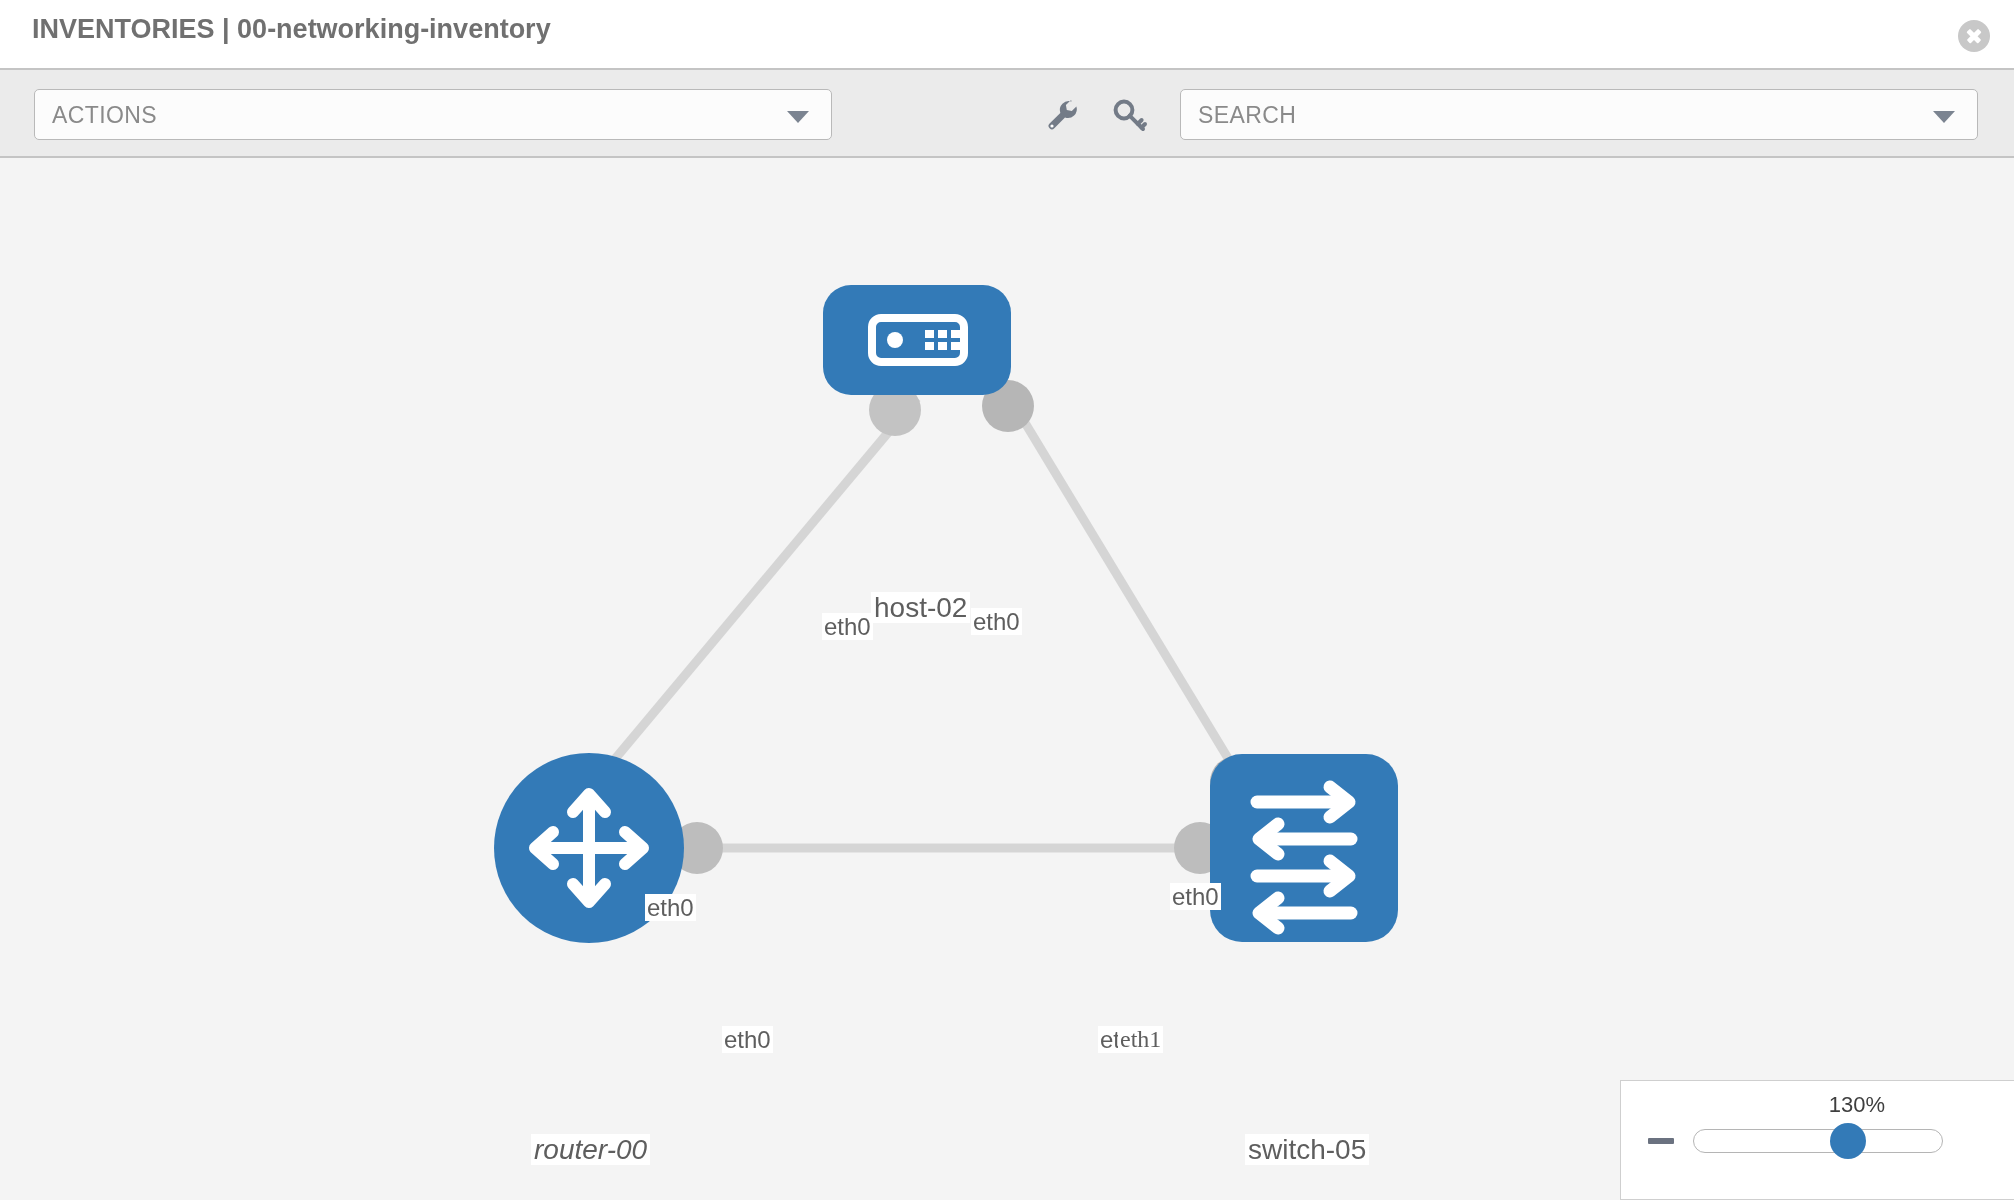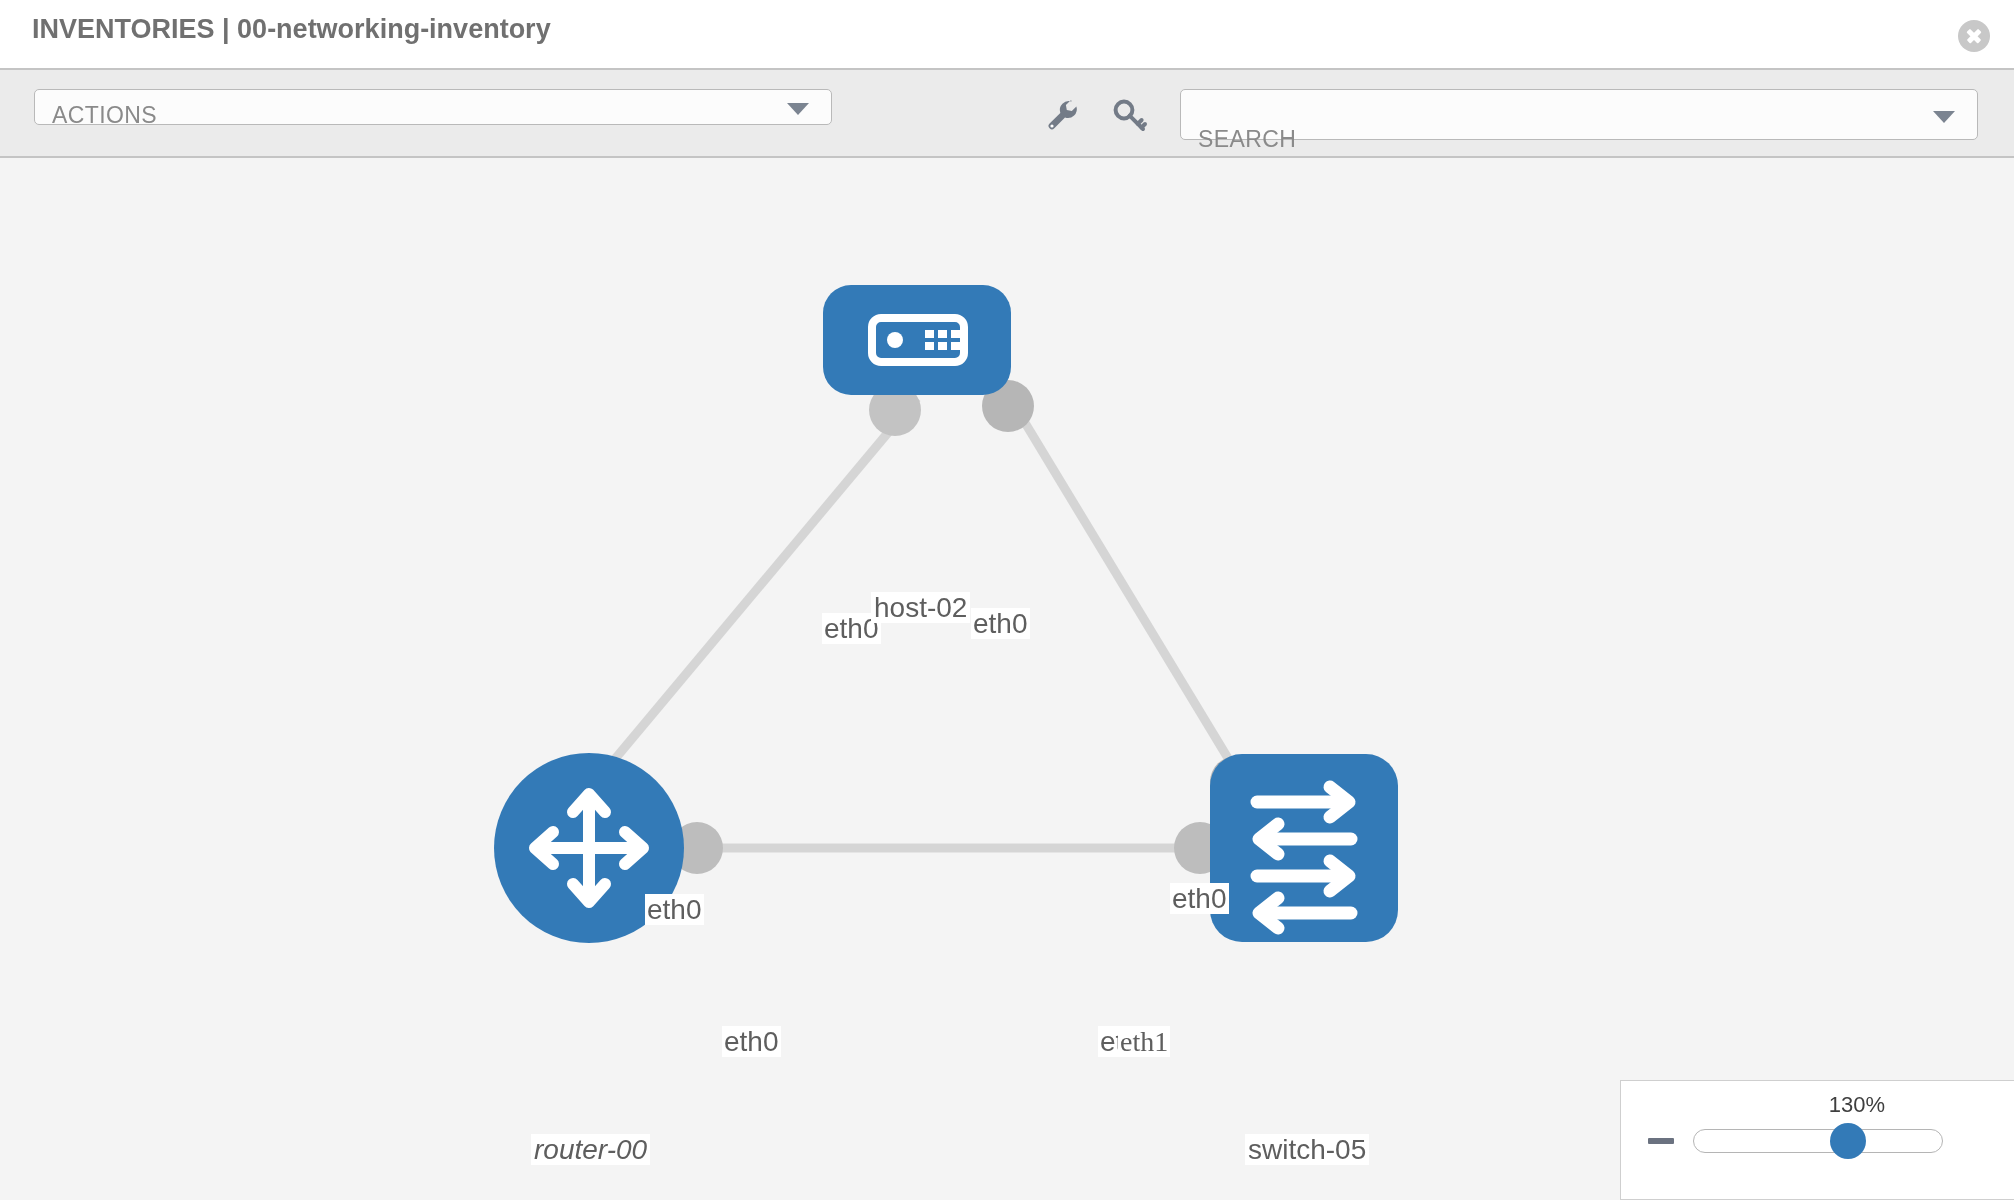--- a/index.html
+++ b/index.html
@@ -73,21 +73,21 @@
     border-top: 2px solid #c4c4c4;
     border-bottom: 2px solid #c4c4c4;
     box-sizing: border-box;
   }
 
   .actions-select {
     position: absolute;
     left: 34px;
     top: 19px;
     width: 798px;
-    height: 36px;
+    height: 51px;
     background: #fcfcfc;
     border: 1.5px solid #b9b9b9;
     border-radius: 5px;
     box-sizing: border-box;
     cursor: pointer;
   }
   .actions-select .sel-label {
     position: absolute;
     left: 17px;
     top: 12px;
@@ -129,21 +129,20 @@
     box-sizing: border-box;
     cursor: text;
   }
   .search-box .sel-label {
     position: absolute;
     left: 17px;
     top: 12px;
     font-size: 23px;
     color: #8a8a8a;
     letter-spacing: 0.4px;
-    margin-top: 24px;
   }
 
   
   .canvas {
     position: absolute;
     left: 0; top: 158px;
     width: 2014px;
     height: 1042px;
     background: #f4f4f4;
     overflow: hidden;
@@ -162,21 +161,21 @@
     color: #5e5e5e;
     font-size: 28px;
     line-height: 1.05;
     padding: 1px 3px;
     white-space: nowrap;
   }
   .iface-label {
     position: absolute;
     background: #ffffff;
     color: #5e5e5e;
-    font-size: 28px;
+    font-size: 24px;
     line-height: 1.05;
     padding: 1px 2px;
     white-space: nowrap;
   }
 
   
   .zoom-panel {
     position: absolute;
     left: 1620px;
     top: 1080px;

